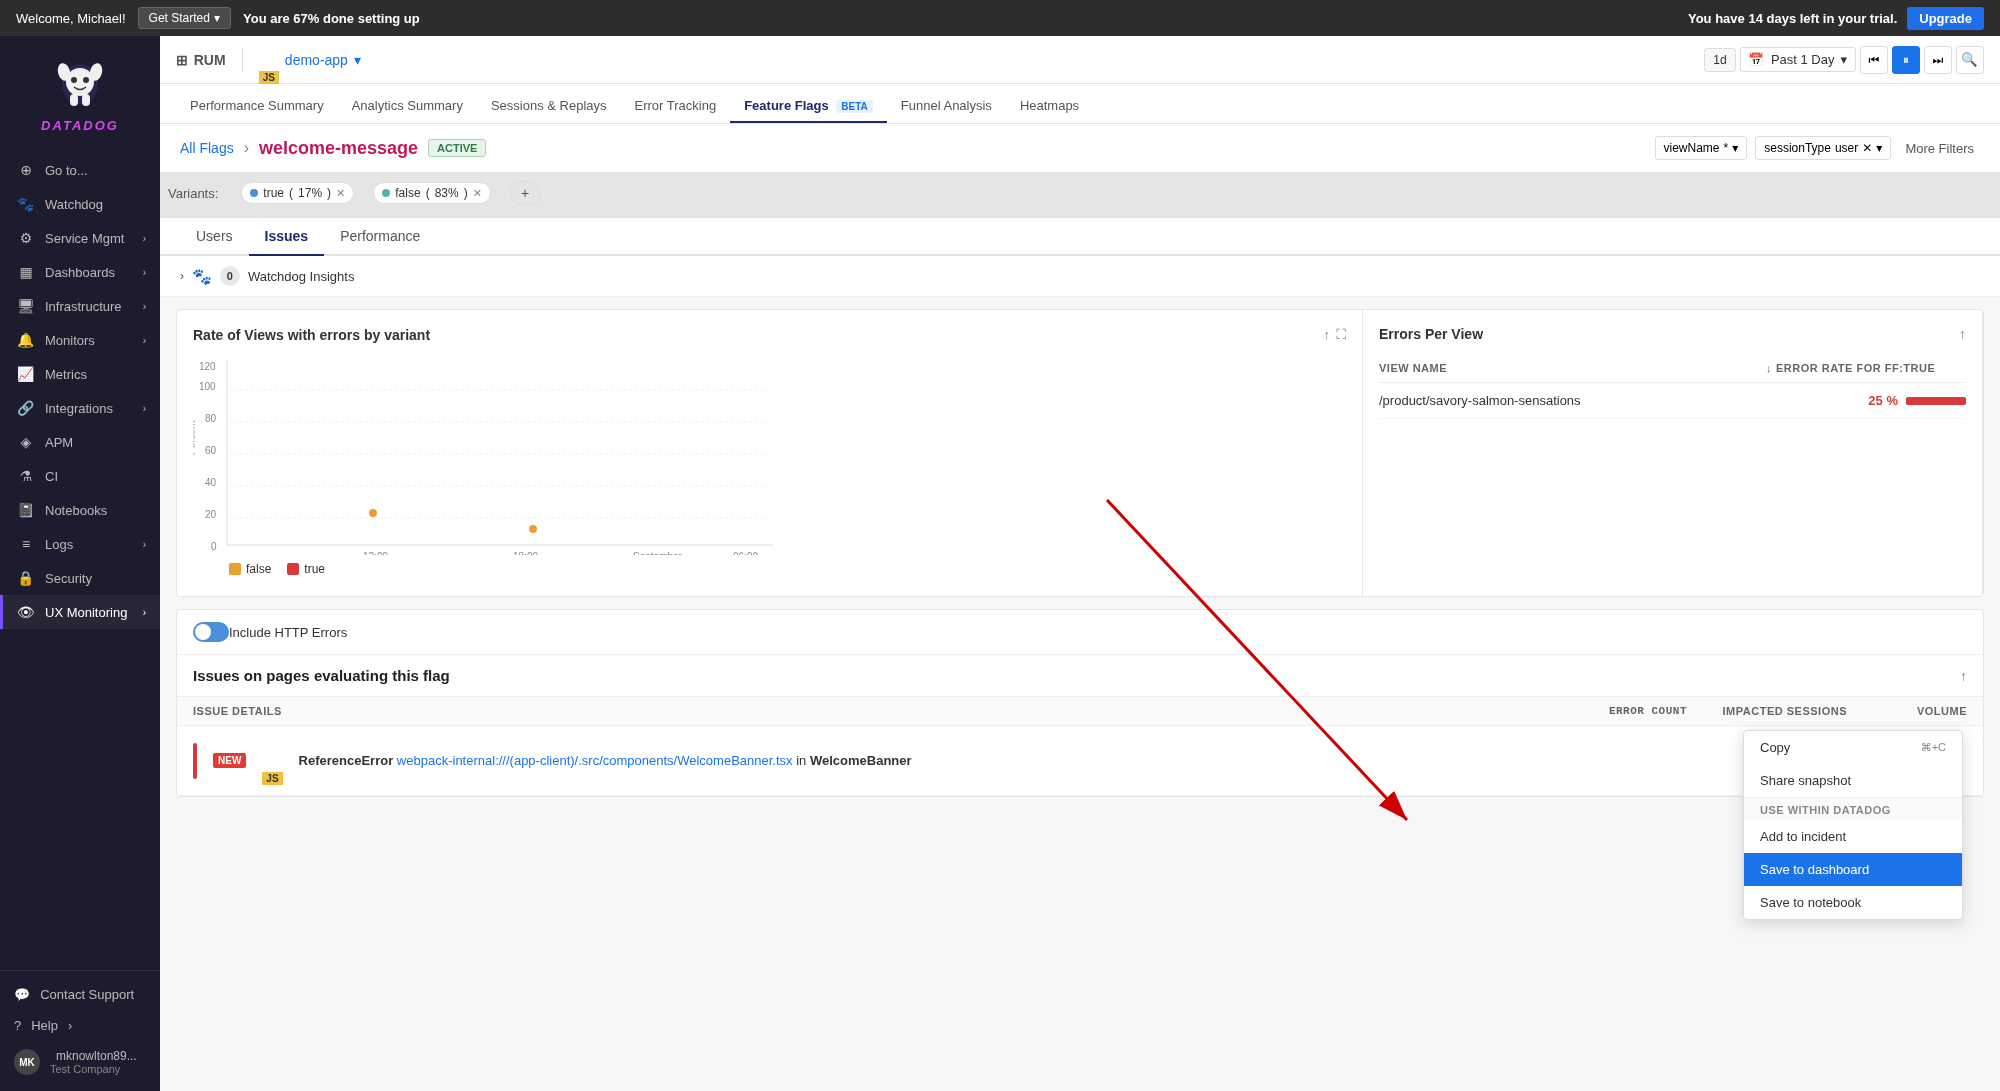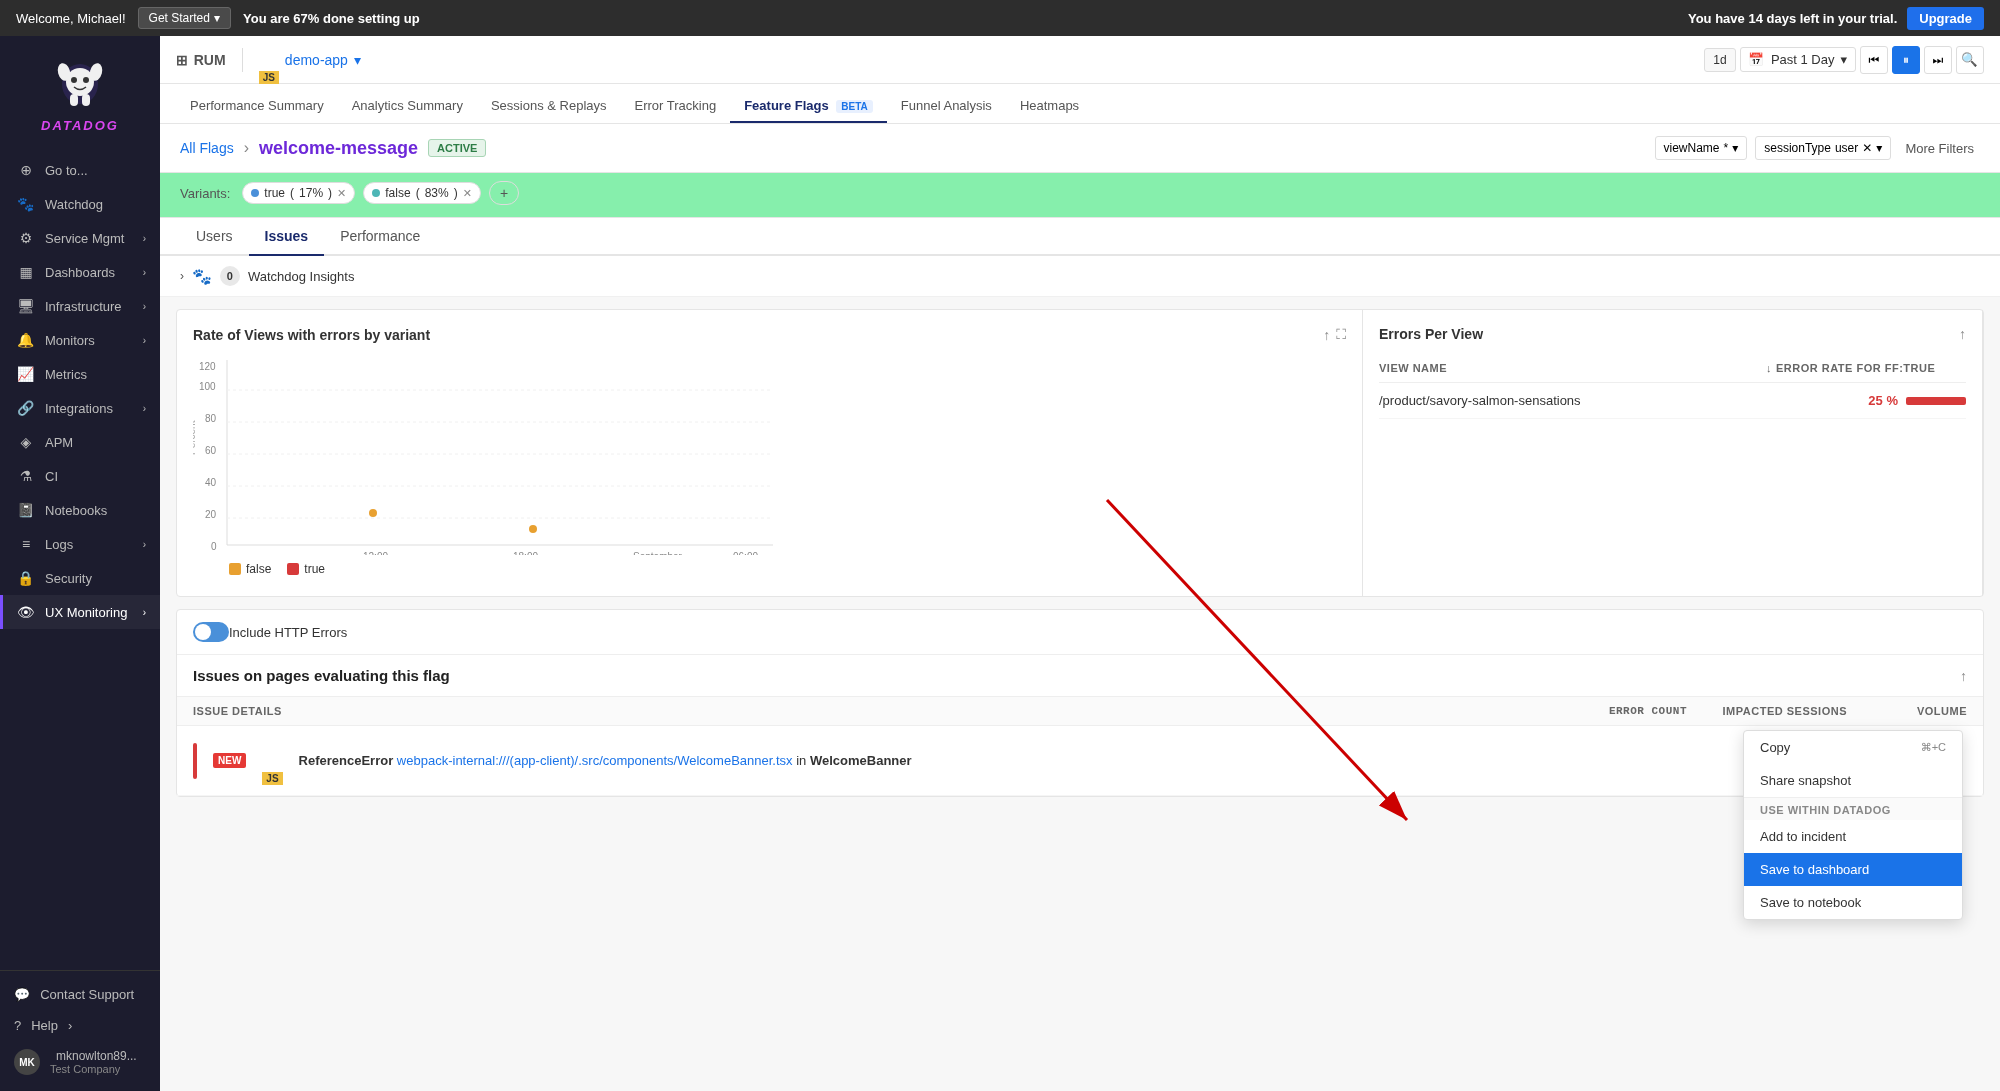--- a/index.html
+++ b/index.html
@@ -224,21 +224,21 @@
       padding: 12px 20px;
       display: flex;
       align-items: center;
       gap: 10px;
       border-bottom: 1px solid #e5e5e5;
       justify-content: space-between;
     }
     .breadcrumb-left { display: flex; align-items: center; gap: 10px; }
     .all-flags-link { color: #1a73e8; font-size: 14px; cursor: pointer; }
     .breadcrumb-sep { color: #888; font-size: 16px; }
-    .flag-name { font-size: 18px; font-weight: 700; color: #6d28d9; }
+    .flag-name { font-size: 18px; font-weight: 700; color: #be185d; }
     .active-badge {
       background: #e6f4ea;
       color: #2d7d46;
       font-size: 11px;
       font-weight: 700;
       padding: 2px 8px;
       border-radius: 3px;
       border: 1px solid #a8d5b5;
     }
     .filter-controls { display: flex; align-items: center; gap: 8px; }
@@ -248,25 +248,25 @@
       padding: 4px 8px;
       font-size: 12px;
       cursor: pointer;
       background: #fff;
       display: flex; align-items: center; gap: 4px;
     }
     .more-filters { font-size: 13px; color: #555; cursor: pointer; padding: 4px 6px; }
 
     
     .variants-row {
-      background: #86efac;
-      padding: 8px 20px 12px;
-      display: flex;
-      align-items: center;
-      gap: 8px;
+      background: #e5e5e5;
+      padding: 8px 8px 12px;
+      display: flex;
+      align-items: center;
+      gap: 19px;
       border-bottom: 1px solid #e5e5e5;
     }
     .variants-label { font-size: 13px; color: #555; margin-right: 4px; }
     .variant-tag {
       display: flex; align-items: center; gap: 5px;
       border: 1px solid #ddd;
       border-radius: 12px;
       padding: 3px 8px;
       font-size: 12px;
       background: #fff;

